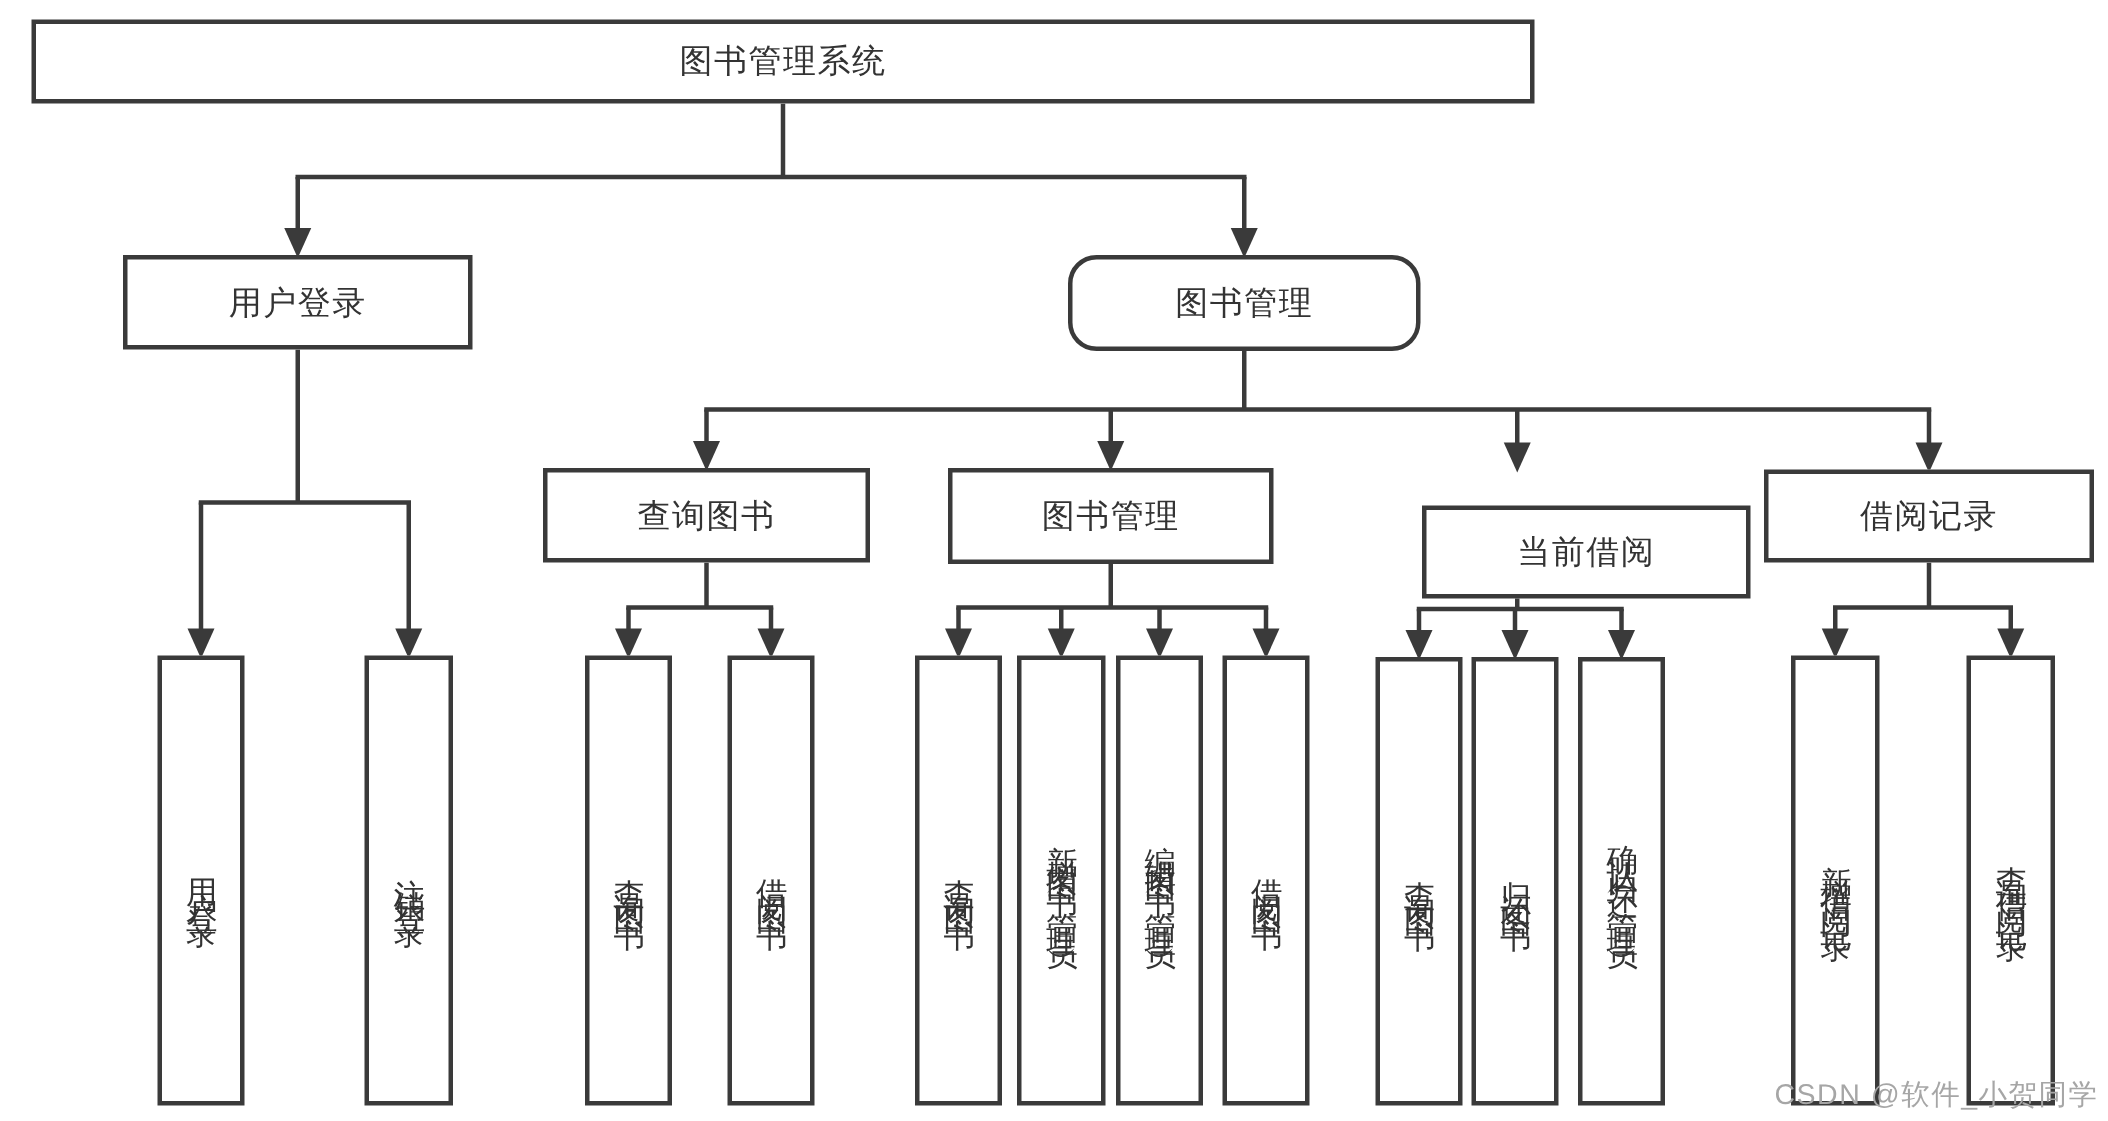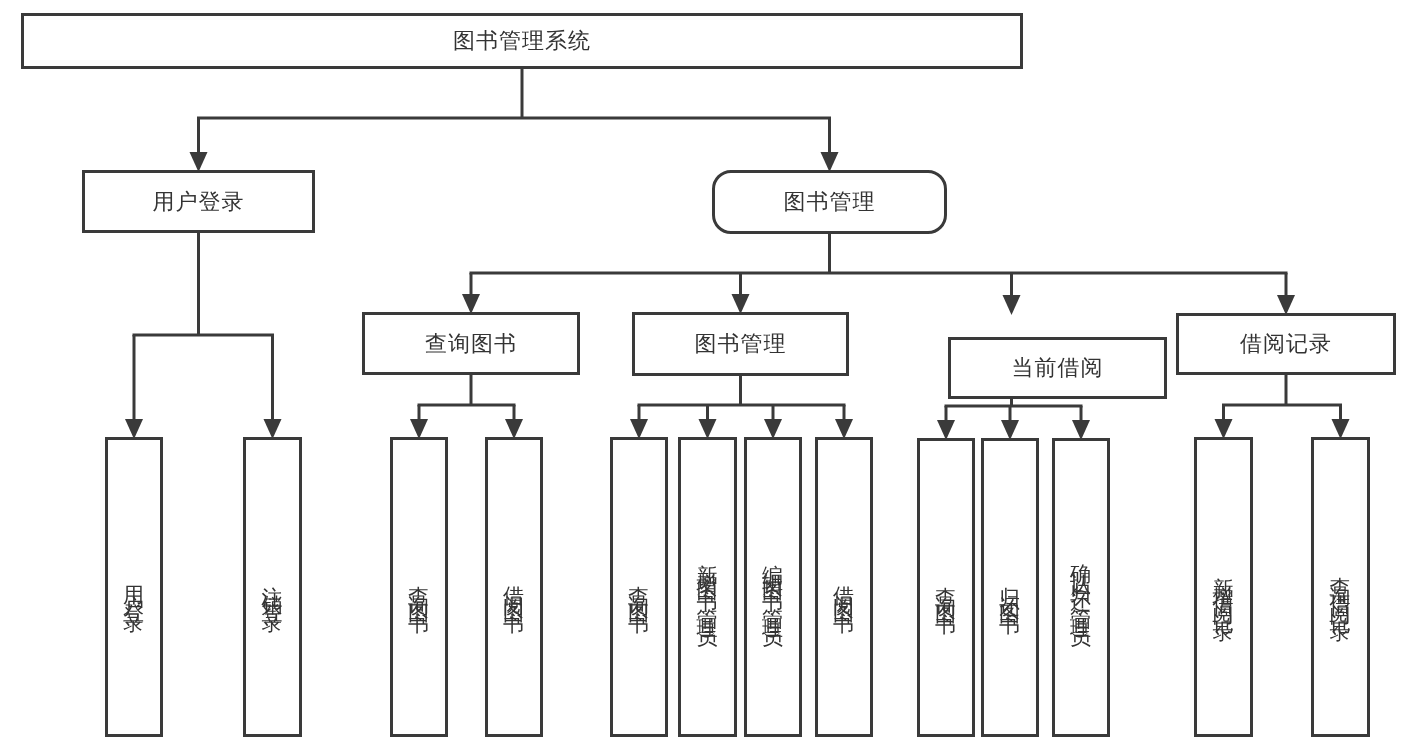--- a/index.html
+++ b/index.html
@@ -128,13 +128,14 @@
       <div class="node vertical" style="left: 610px; top: 437px; width: 58px; height: 300px;">查询图书</div>
       <div class="node vertical" style="left: 678px; top: 437px; width: 59px; height: 300px;">新增图书（管理员）</div>
       <div class="node vertical" style="left: 744px; top: 437px; width: 58px; height: 300px;">编辑图书（管理员）</div>
       <div class="node vertical" style="left: 815px; top: 437px; width: 58px; height: 300px;">借阅图书</div>
       <div class="node vertical" style="left: 917px; top: 438px; width: 58px; height: 299px;">查询图书</div>
       <div class="node vertical" style="left: 981px; top: 438px; width: 58px; height: 299px;">归还图书</div>
       <div class="node vertical" style="left: 1052px; top: 438px; width: 58px; height: 299px;">确认归还（管理员）</div>
       <div class="node vertical" style="left: 1194px; top: 437px; width: 59px; height: 300px;">新增借阅记录</div>
       <div class="node vertical" style="left: 1311px; top: 437px; width: 59px; height: 300px;">查询借阅记录</div>
     </div>
+  <div class="watermark">CSDN @软件_小贺同学</div>
 </div>
 
 </body></html>

